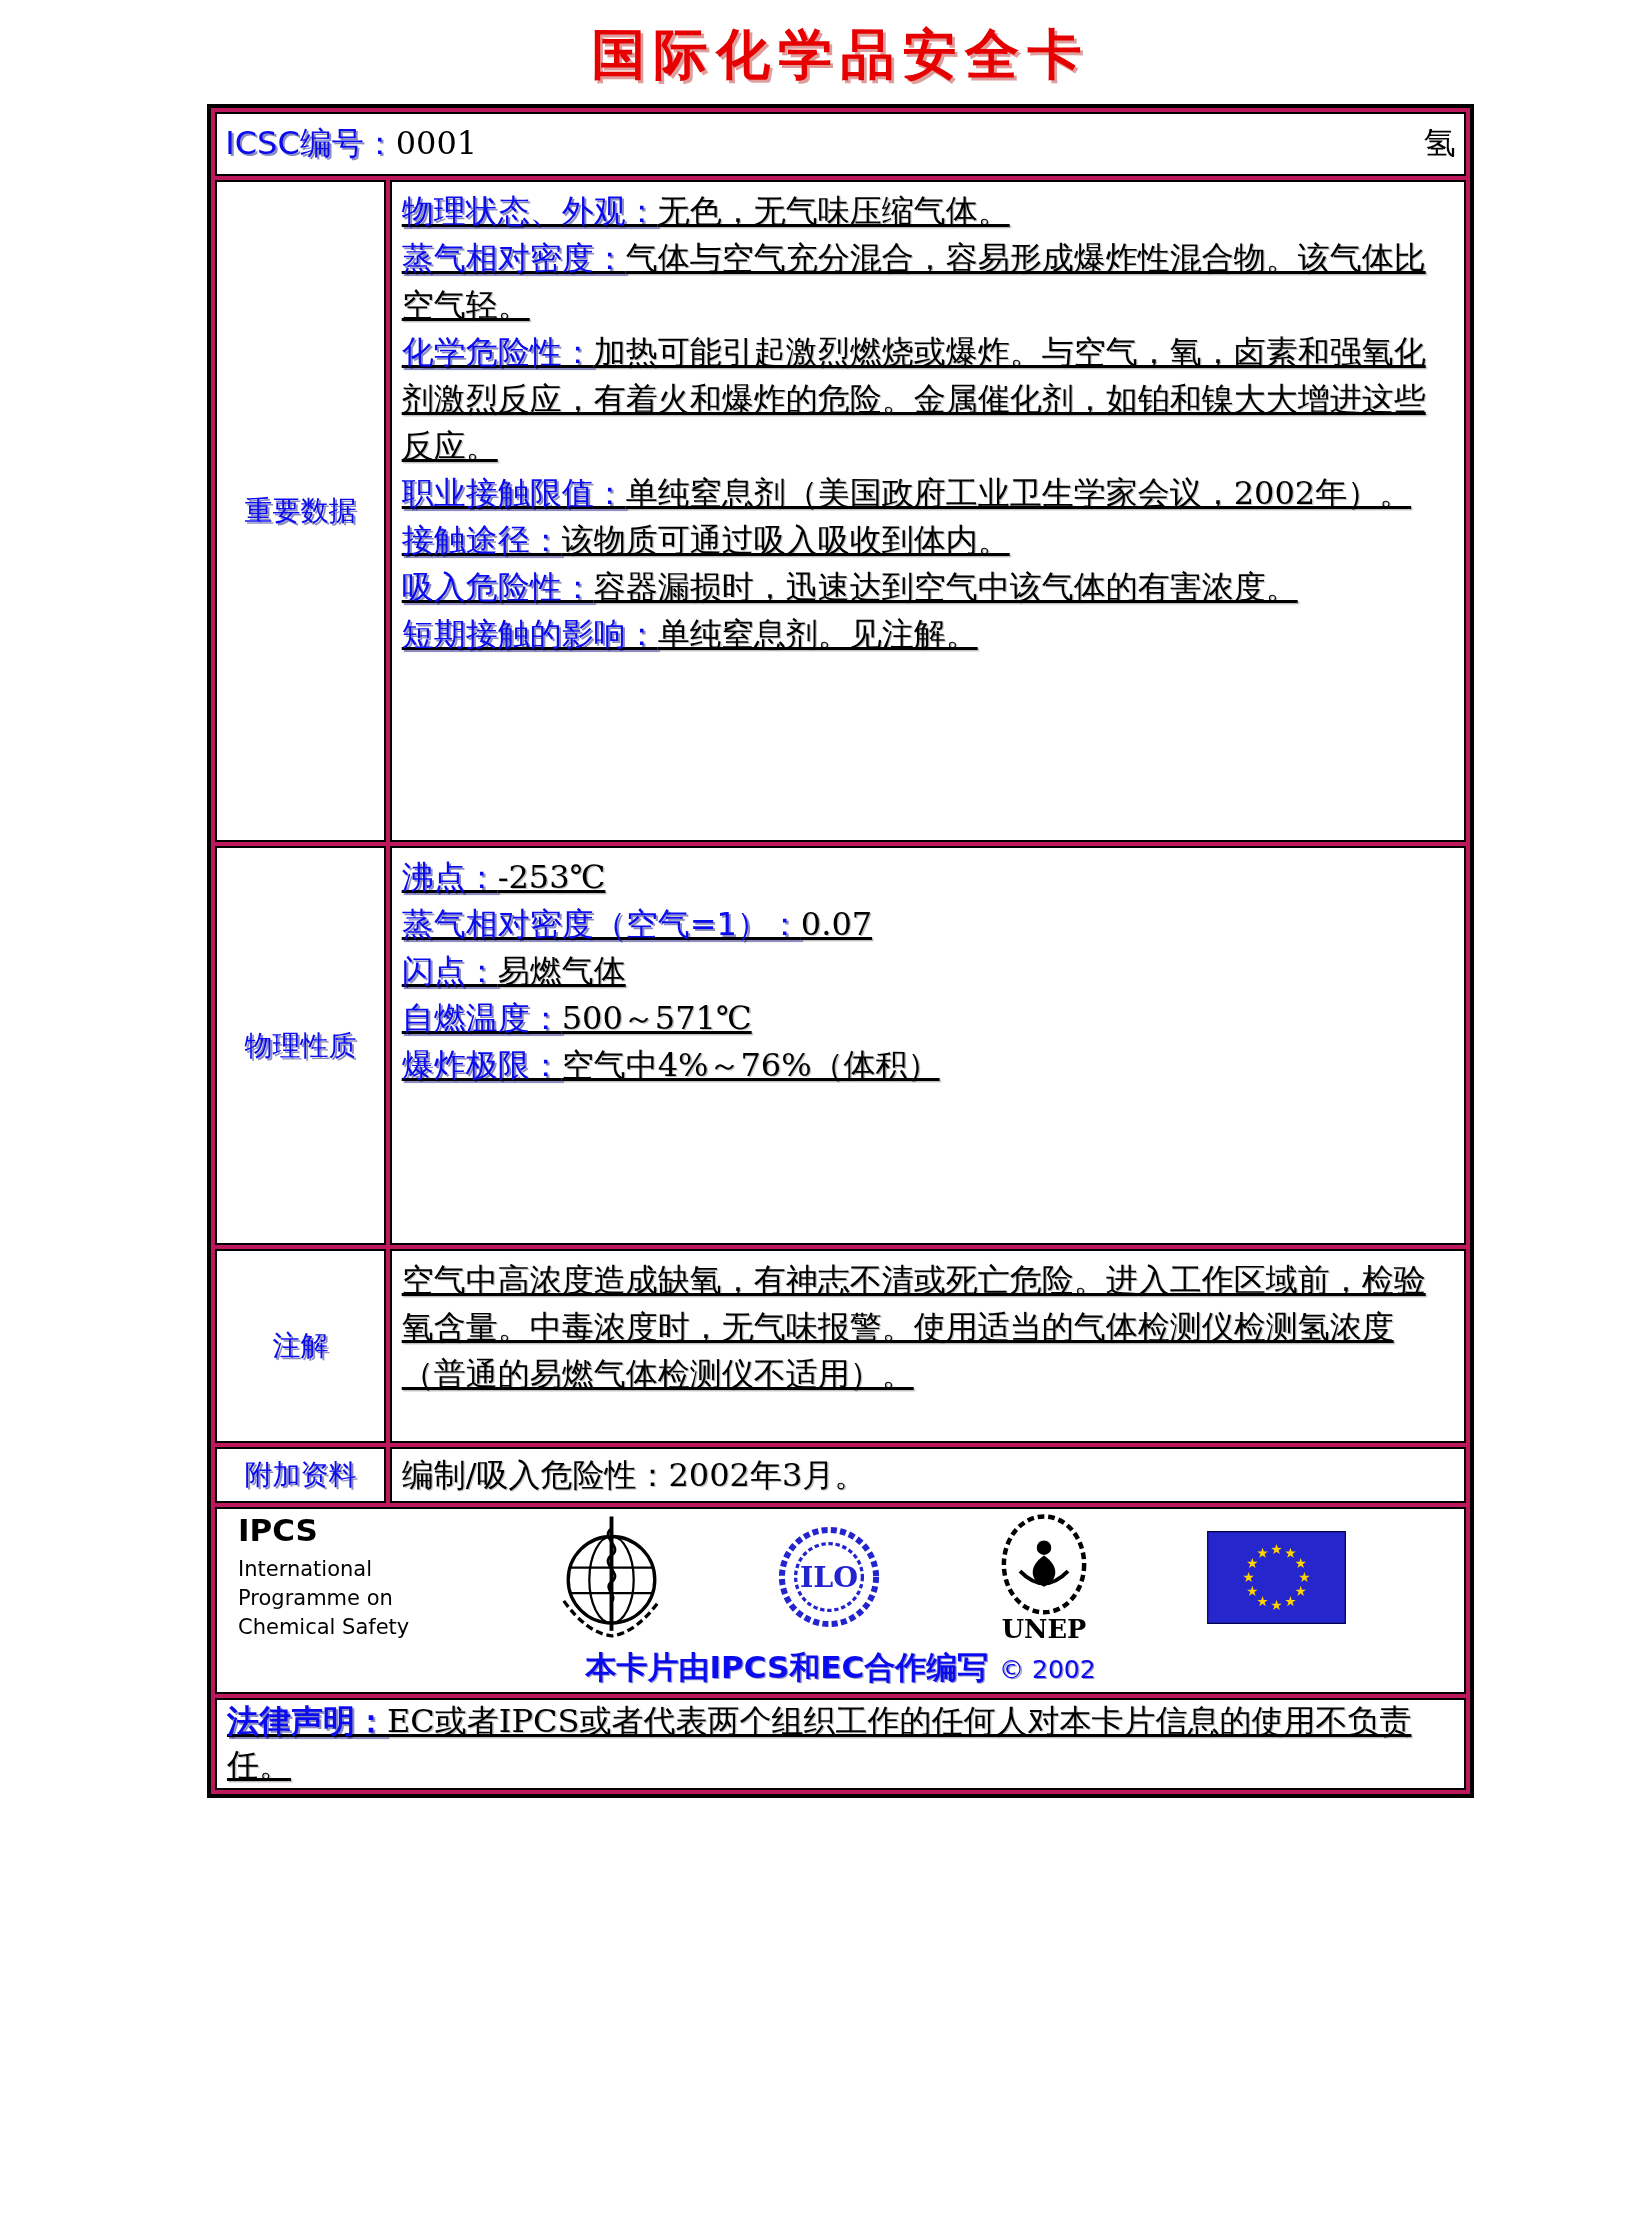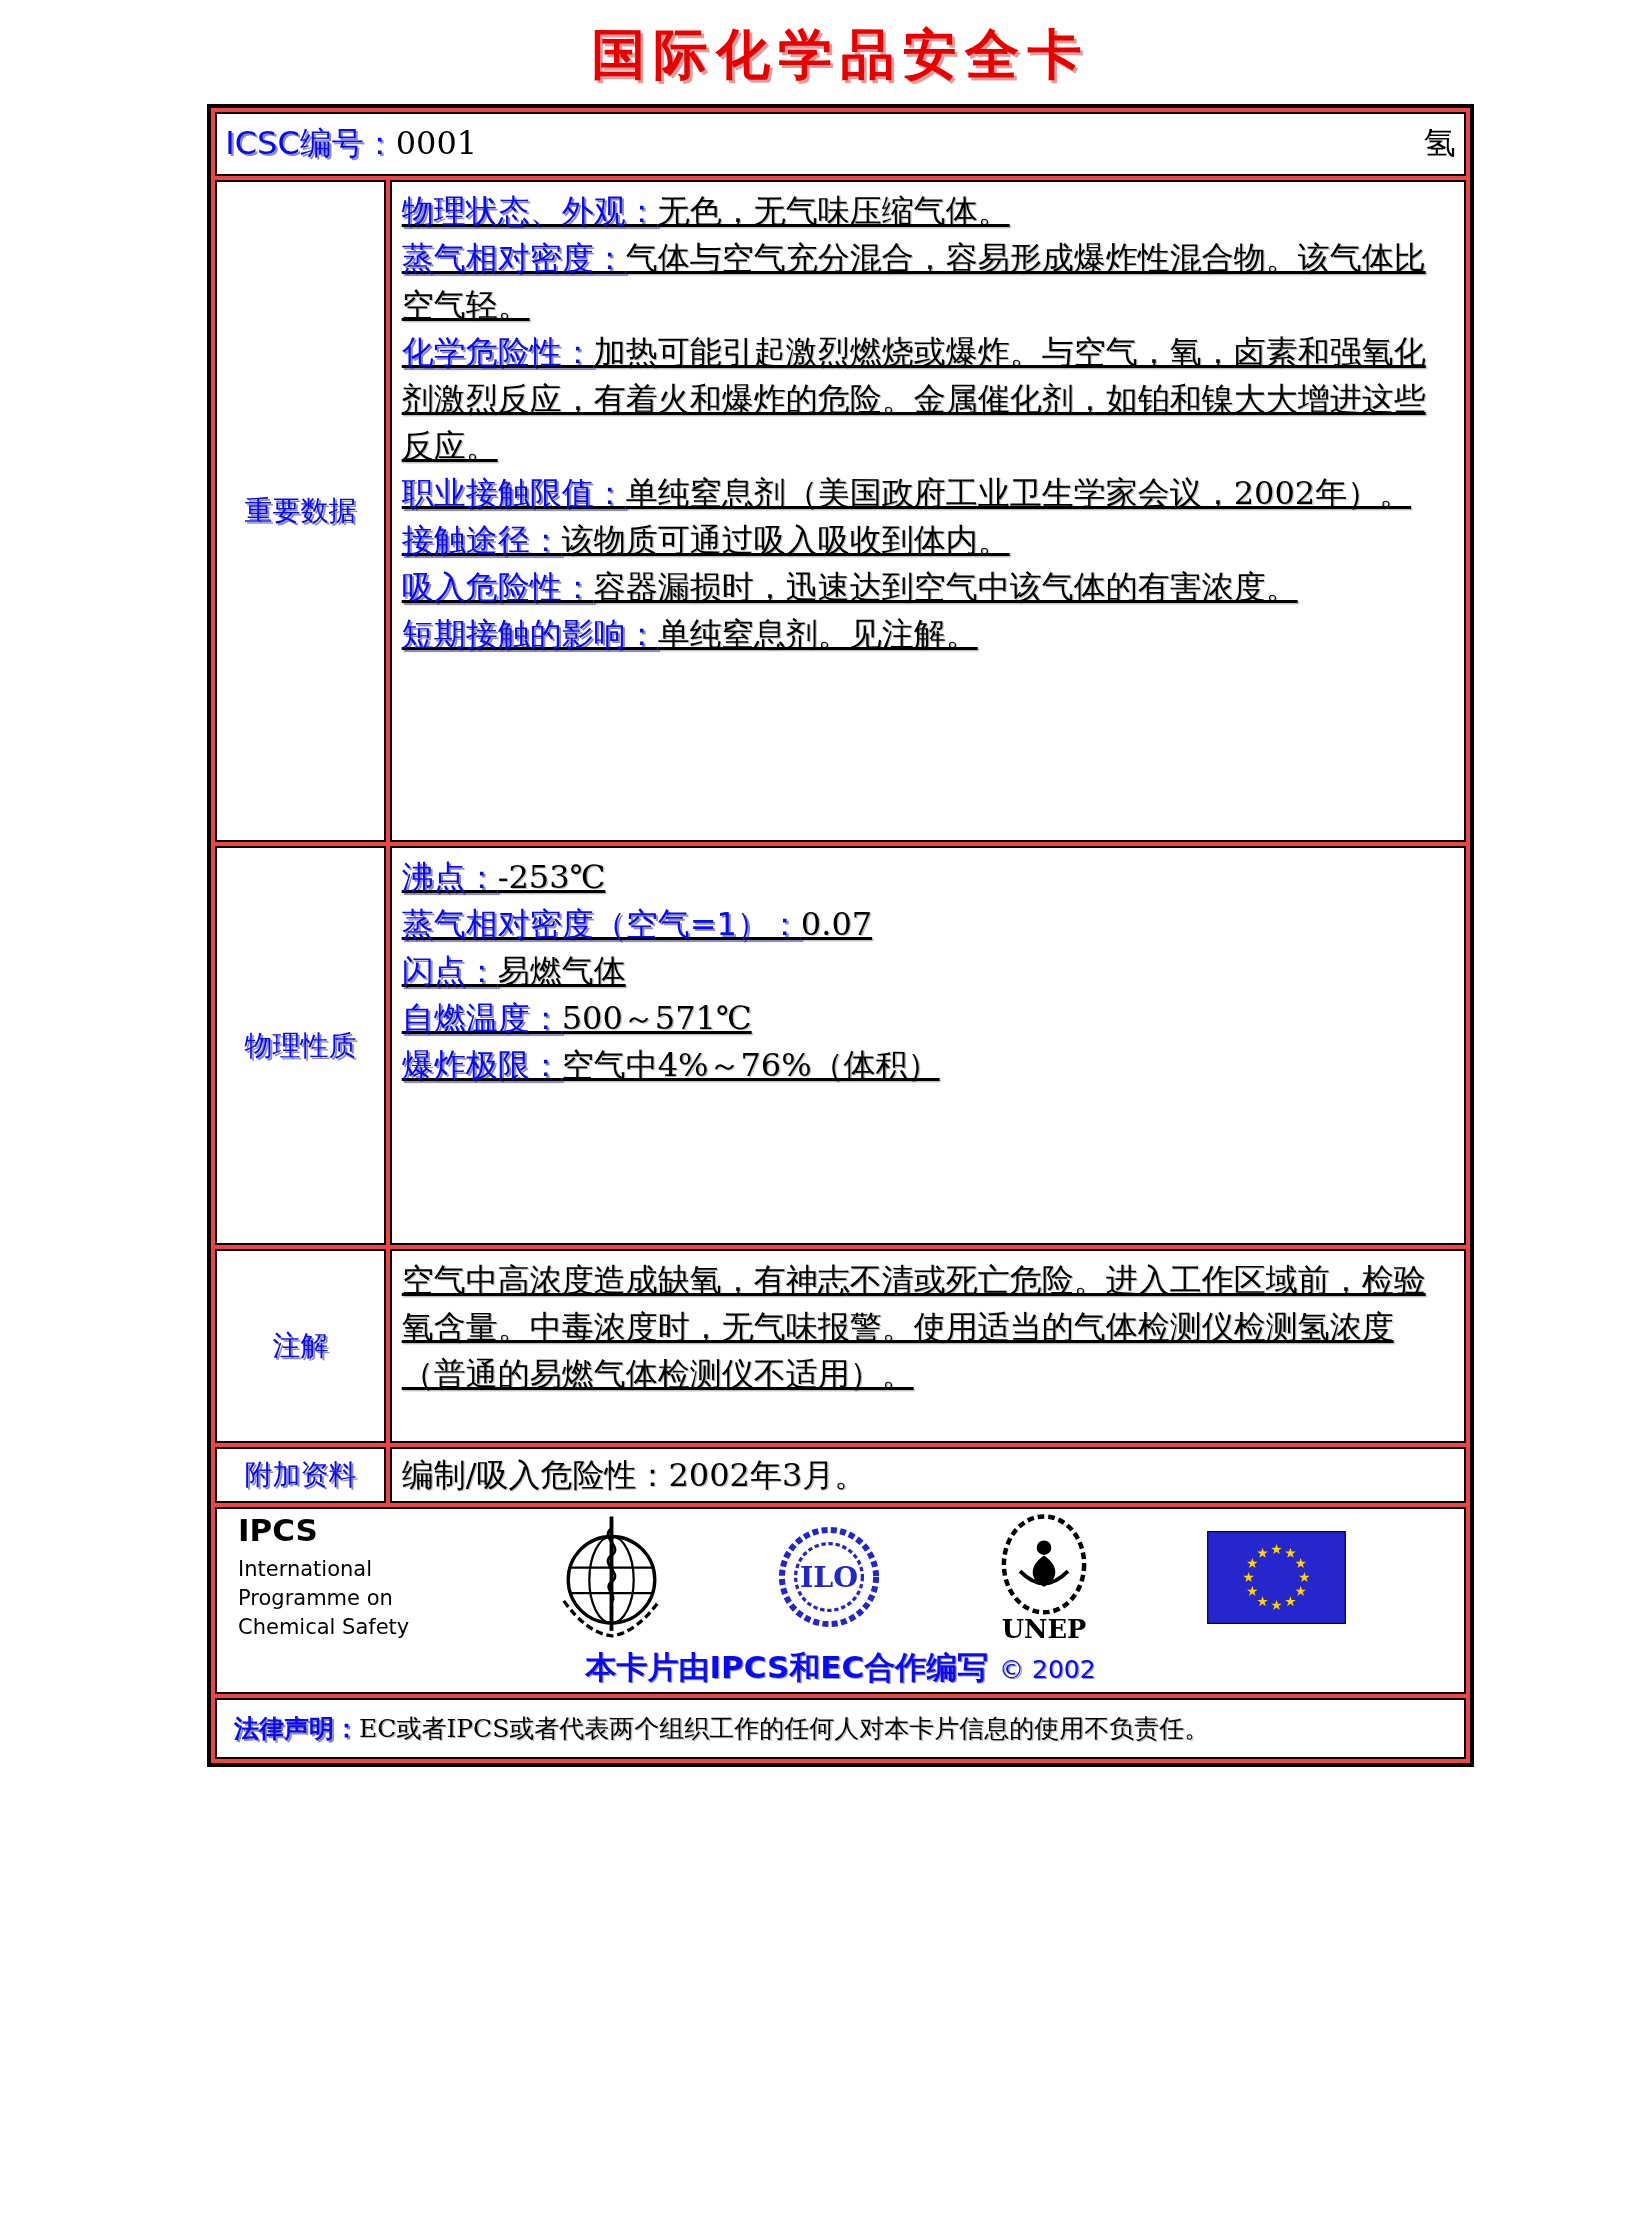--- a/index.html
+++ b/index.html
@@ -12,21 +12,21 @@
   .title {
     position:absolute; left:207px; top:19.4px; width:1267px; margin:0;
     text-align:center; font-size:54px; font-weight:bold; letter-spacing:8.3px;
     color:#e60000; text-shadow:2.8px 2.8px 0 rgba(170,0,0,0.38);
     font-family:"DejaVu Serif", serif;
   }
 
   table.card {
     position:absolute; left:207px; top:104px; width:1267px;
     border:4.2px solid #000; border-collapse:separate; border-spacing:4.9px;
-    background:#ef4444; table-layout:fixed;
+    background:#be185d; table-layout:fixed;
   }
   td.cell { border:2.1px solid #000; background:#fff; }
 
   .label-cell {
     text-align:center; vertical-align:middle;
     font-family:"DejaVu Sans", sans-serif; font-size:28px;
     color:#0b0bf0; text-shadow:2.1px 2.1px 0 rgba(0,0,110,0.45);
   }
   .content-cell {
     vertical-align:top; padding:5.6px 11px 5.6px 9.7px;
@@ -60,22 +60,22 @@
   .ipcs-title { font-size:31px; font-weight:bold; margin-bottom:7px; }
   .ipcs-line  { font-size:21px; line-height:29px; }
 
   .credit-line {
     text-align:center; margin-top:4.2px;
     font-family:"DejaVu Sans", sans-serif; font-weight:bold;
     font-size:31px; color:#0b0bf0; text-shadow:1.4px 1.4px 0 rgba(0,0,110,0.4);
   }
   .copyright { font-weight:normal; font-size:25px; }
 
-  .legal-cell { height:57px; vertical-align:middle; padding:0 17px; font-size:25px;
-                text-shadow:1.4px 1.4px 0 rgba(0,0,0,0.25); }
+  .legal-cell { height:57px; vertical-align:middle; padding:0 10px; font-size:32px;
+                text-shadow:1.4px 1.4px 0 rgba(0,0,0,0.25);text-decoration:underline; }
   .legal-label { font-weight:bold; }
 
   svg text { font-family:"DejaVu Serif", serif; }
 </style>
 </head>
 <body>
 
 <div class="page">
 
   <h1 class="title">国际化学品安全卡</h1>

